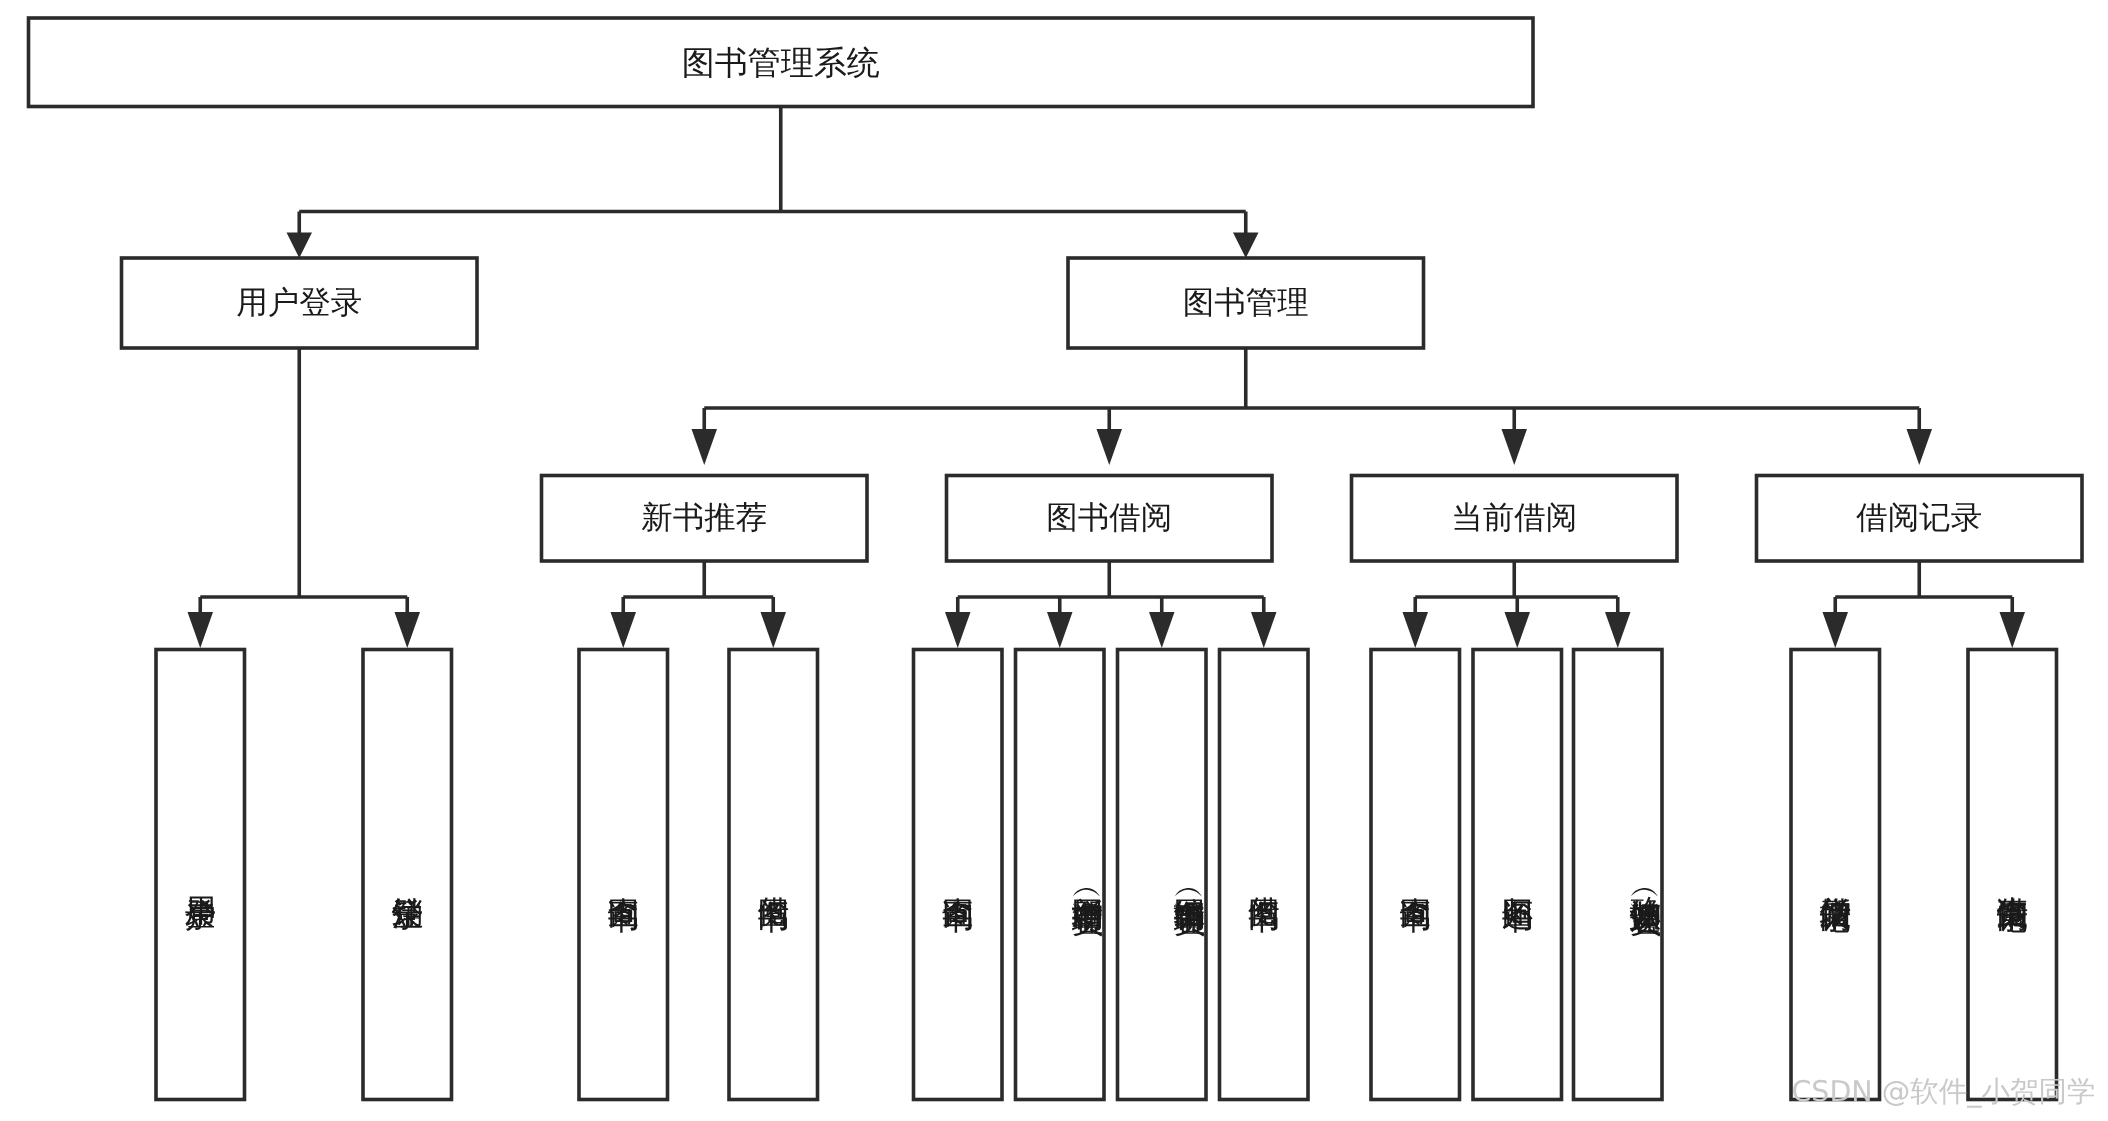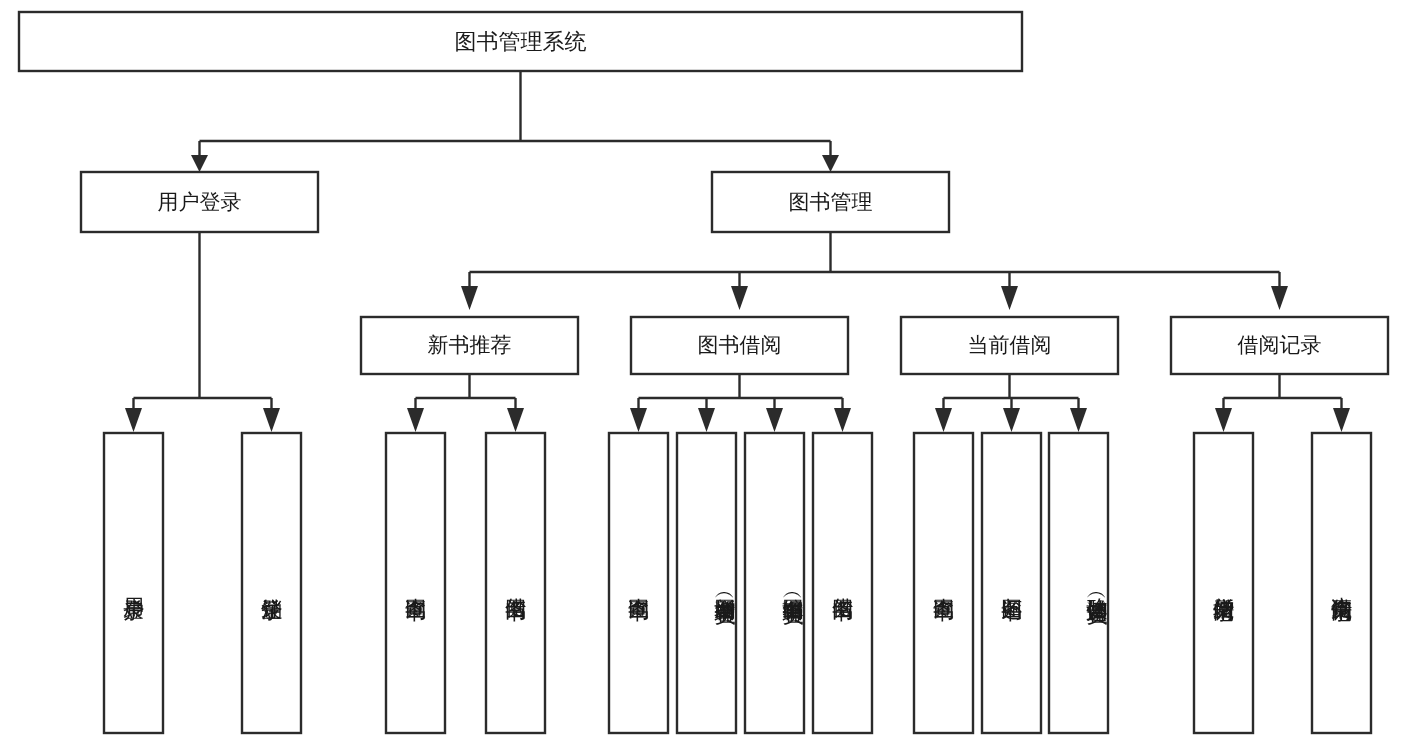--- a/index.html
+++ b/index.html
@@ -225,14 +225,15 @@
   <div class="leaf-label" style="left:745px; top:440px; width:59px; height:290px; display:flex; align-items:flex-start; justify-content:center;">编辑图书（管理员）</div>
   <div class="leaf-label" style="left:813px; top:433px; width:59px; height:300px; display:flex; align-items:center; justify-content:center;">借阅图书</div>
 
   <div class="leaf-label" style="left:914px; top:433px; width:59px; height:300px; display:flex; align-items:center; justify-content:center;">查询图书</div>
   <div class="leaf-label" style="left:982px; top:433px; width:59px; height:300px; display:flex; align-items:center; justify-content:center;">归还图书</div>
   <div class="leaf-label" style="left:1049px; top:440px; width:59px; height:290px; display:flex; align-items:flex-start; justify-content:center;">确认归还（管理员）</div>
 
   <div class="leaf-label" style="left:1194px; top:433px; width:59px; height:300px; display:flex; align-items:center; justify-content:center;">新增借阅记录</div>
   <div class="leaf-label" style="left:1312px; top:433px; width:59px; height:300px; display:flex; align-items:center; justify-content:center;">查询借阅记录</div>
 
+  <div class="watermark">CSDN @软件_小贺同学</div>
 
 </div>
 
 </body></html>

